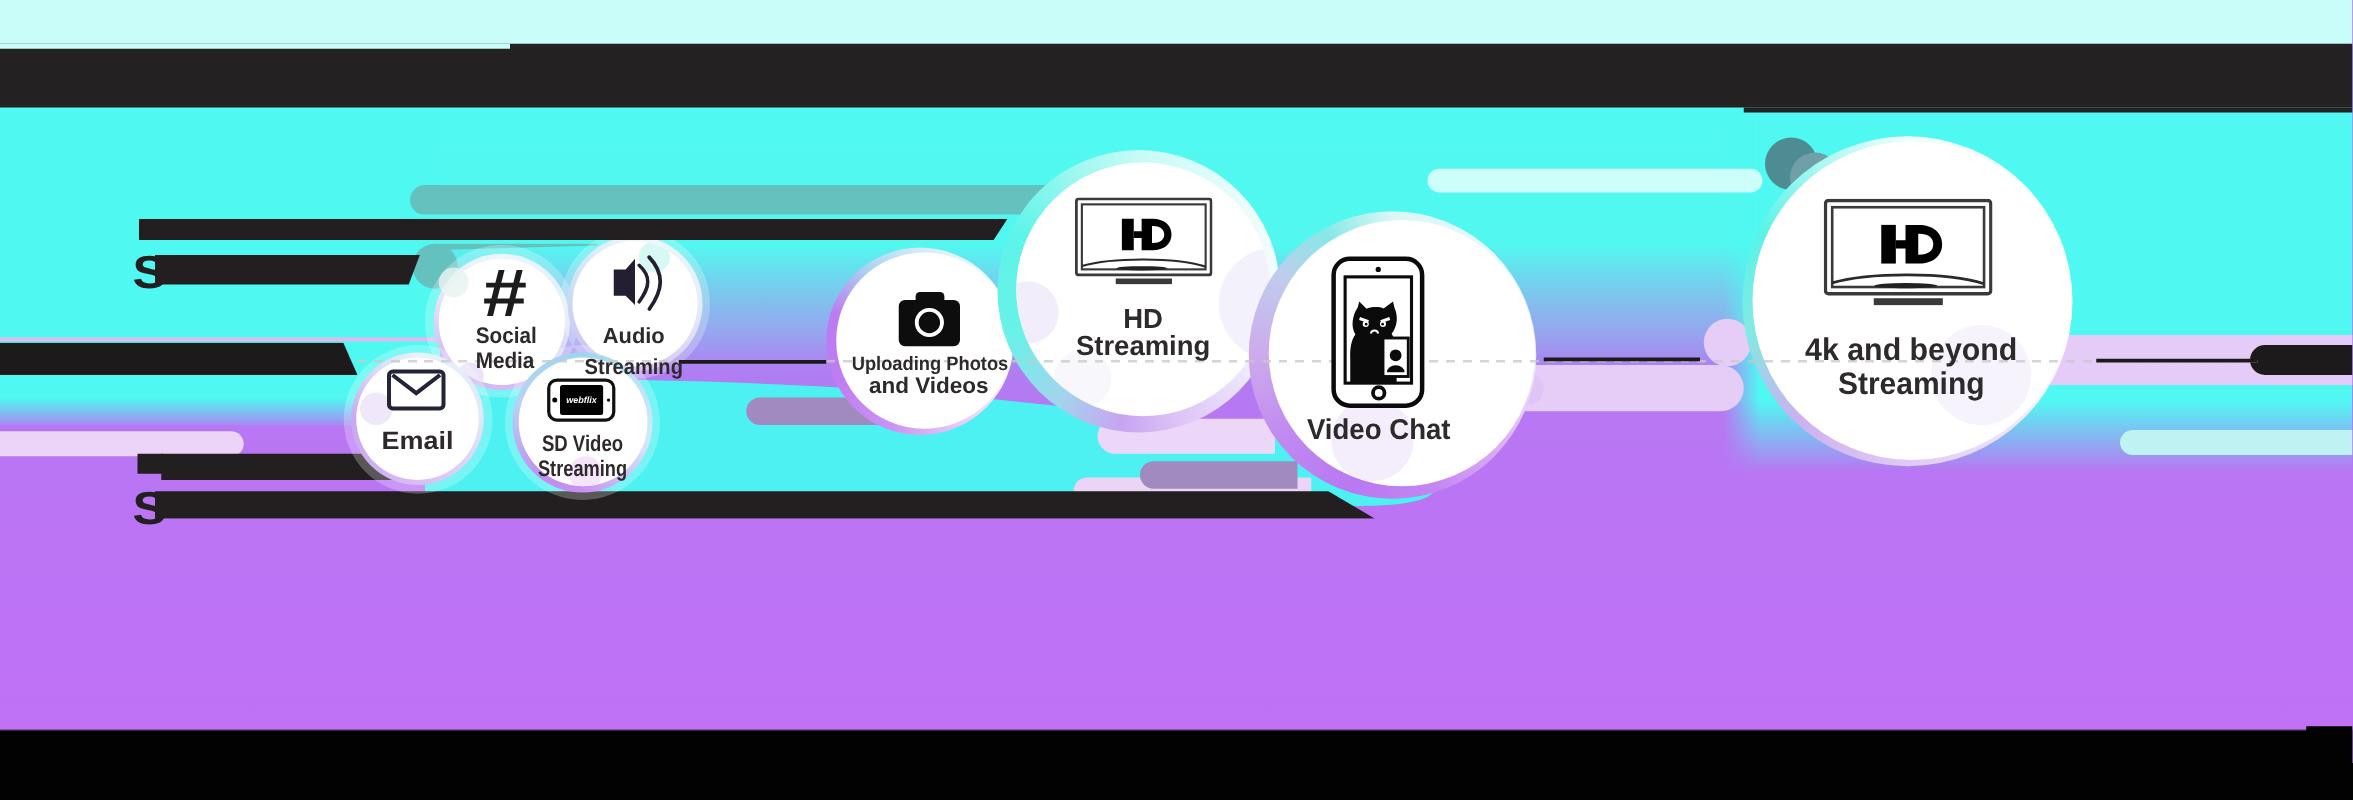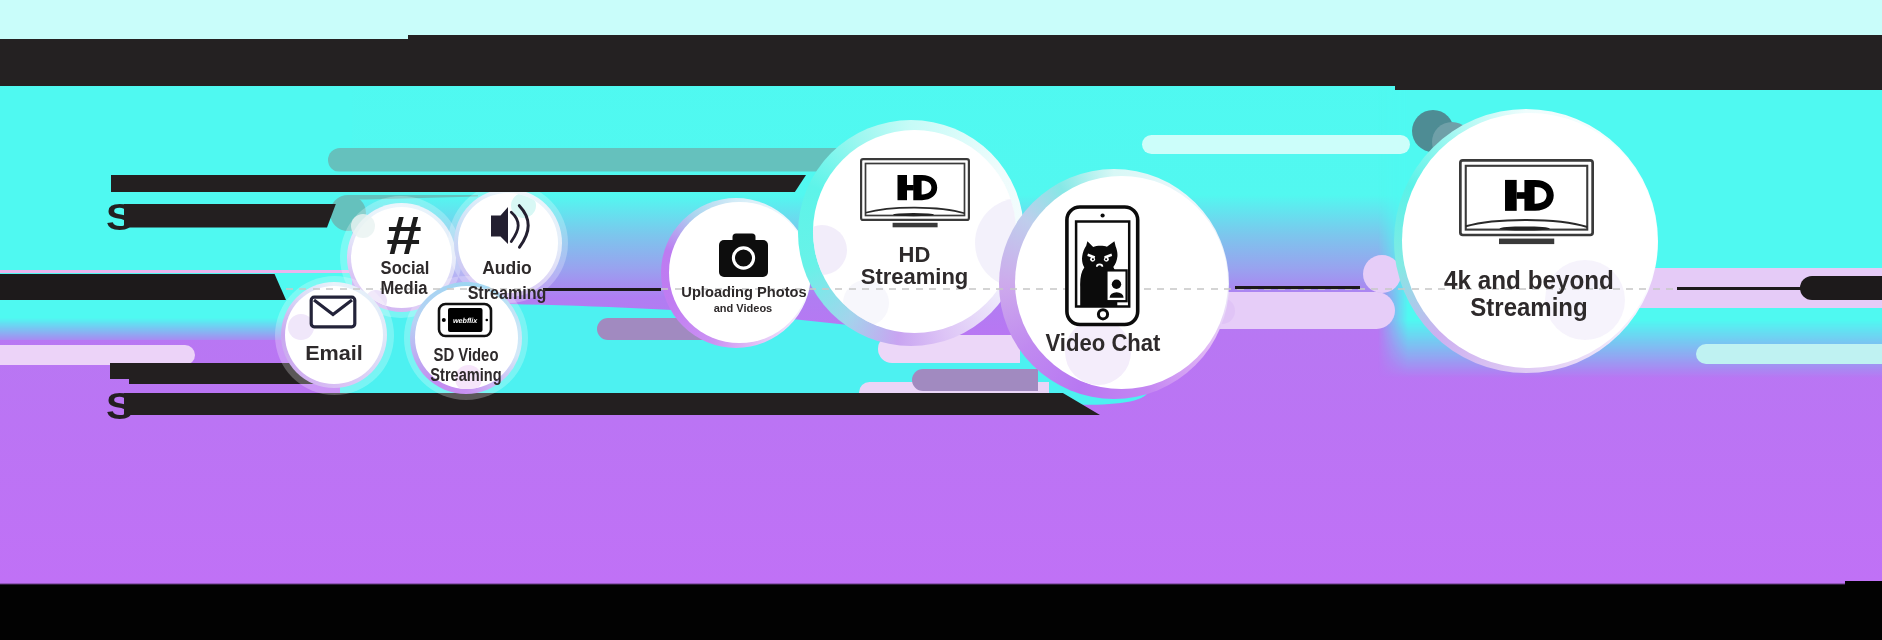--- a/index.html
+++ b/index.html
@@ -213,18 +213,18 @@
 </svg>
 
 <div class="lbl" style="left:283.7px;top:343px;width:100px;font-size:20px;line-height:20px;transform:scaleX(1.08);">Email</div>
 <div class="lbl" style="left:354.5px;top:259px;width:100px;font-size:18px;line-height:18px;transform:scaleX(0.92);">Social</div>
 <div class="lbl" style="left:353.5px;top:278.7px;width:100px;font-size:18px;line-height:18px;transform:scaleX(0.92);">Media</div>
 <div class="lbl" style="left:457px;top:259.6px;width:100px;font-size:17.5px;line-height:17.5px;">Audio</div>
 <div class="lbl" style="left:457px;top:285.1px;width:100px;font-size:17.5px;line-height:17.5px;transform:scaleX(0.92);">Streaming</div>
 <div class="lbl" style="left:416px;top:346.3px;width:100px;font-size:18px;line-height:18px;transform:scaleX(0.825);">SD Video</div>
 <div class="lbl" style="left:416px;top:365.7px;width:100px;font-size:18px;line-height:18px;transform:scaleX(0.81);">Streaming</div>
 <div class="lbl" style="left:663.7px;top:284px;width:160px;font-size:15.5px;line-height:15.5px;transform:scaleX(0.945);">Uploading Photos</div>
-<div class="lbl" style="left:663px;top:301.3px;width:160px;font-size:11px;line-height:15.5px;">and Videos</div>
+<div class="lbl" style="left:663px;top:301.3px;width:160px;font-size:18px;line-height:15.5px;">and Videos</div>
 <div class="lbl" style="left:834.5px;top:244.4px;width:160px;font-size:22px;line-height:22px;">HD</div>
 <div class="lbl" style="left:834.5px;top:265.9px;width:160px;font-size:22px;line-height:22px;">Streaming</div>
 <div class="lbl" style="left:1023px;top:331.5px;width:160px;font-size:23px;line-height:23px;transform:scaleX(0.96);">Video Chat</div>
 <div class="lbl" style="left:1428.5px;top:267.7px;width:200px;font-size:25px;line-height:25px;transform:scaleX(0.97);">4k and beyond</div>
 <div class="lbl" style="left:1428.5px;top:295.3px;width:200px;font-size:25px;line-height:25px;transform:scaleX(0.96);">Streaming</div>
 
 </body></html>

